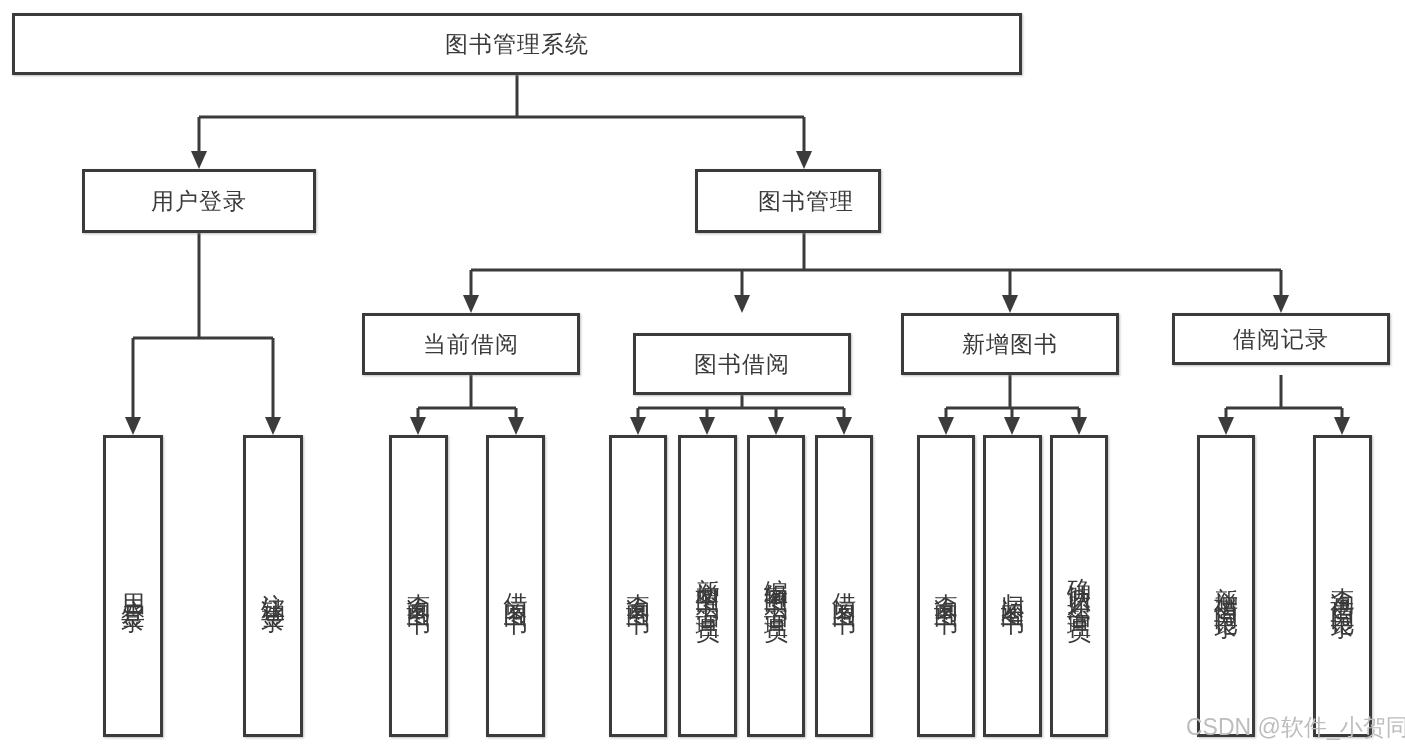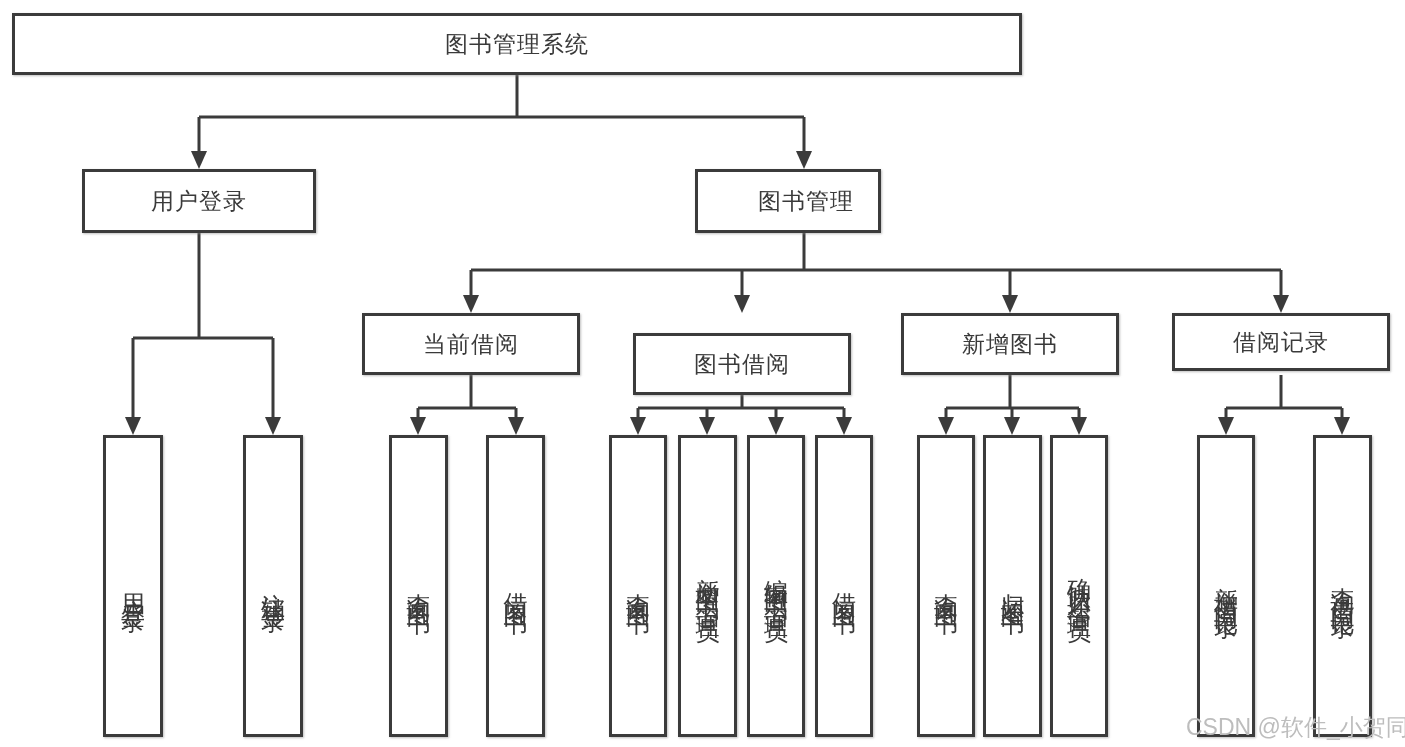--- a/index.html
+++ b/index.html
@@ -120,21 +120,21 @@
 
   <div class="box" style="left:362px; top:313px; width:218px; height:62px;">
     <span class="h-label">当前借阅</span>
   </div>
   <div class="box" style="left:633px; top:313px; width:218px; height:62px;margin-top:20px;">
     <span class="h-label">图书借阅</span>
   </div>
   <div class="box" style="left:901px; top:313px; width:218px; height:62px;">
     <span class="h-label">新增图书</span>
   </div>
-  <div class="box" style="left:1172px; top:313px; width:218px; height:58px;">
+  <div class="box" style="left:1172px; top:313px; width:218px; height:52px;">
     <span class="h-label">借阅记录</span>
   </div>
 
   <div class="box v-box" style="left:103px; top:435px; width:60px; height:302px;">
     <span class="v-label">用户登录</span>
   </div>
   <div class="box v-box" style="left:243px; top:435px; width:60px; height:302px;">
     <span class="v-label">注销登录</span>
   </div>
 

